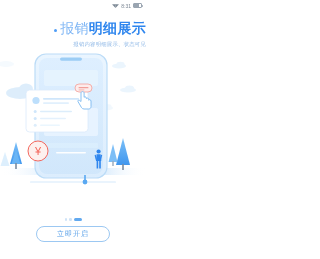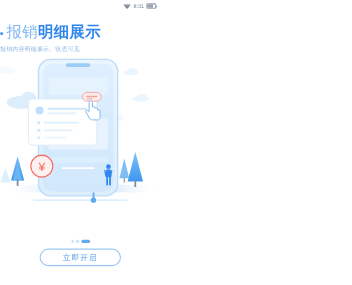--- a/index.html
+++ b/index.html
@@ -58,22 +58,23 @@
     width:1px;height:2px;
     background:#9aa5b1;
     border-radius:0 1px 1px 0;
   }
 
   
   .headwrap {
     position: absolute;
     top: 19px; left: 0;
     width: 146px;
-    text-align: left;
+    text-align: right;
     z-index: 30;
+    font-family: Liberation Mono, monospace;
   }
   .title-row {
     display: inline-flex;
     align-items: center;
     justify-content: center;
     gap: 3px;
   }
   .title-dot {
     width: 3px; height: 3px;
     border-radius: 50%;

